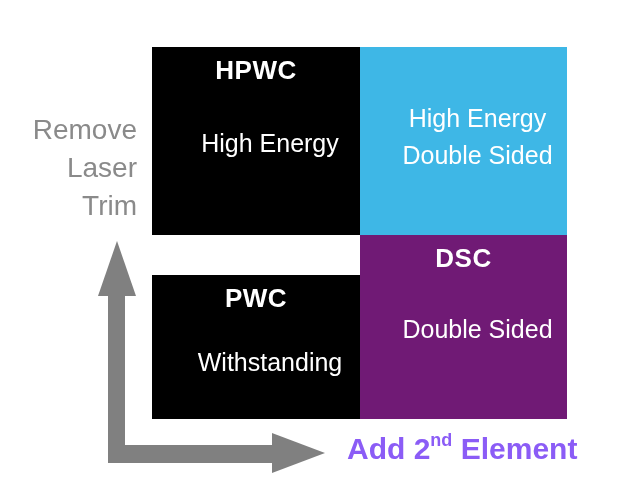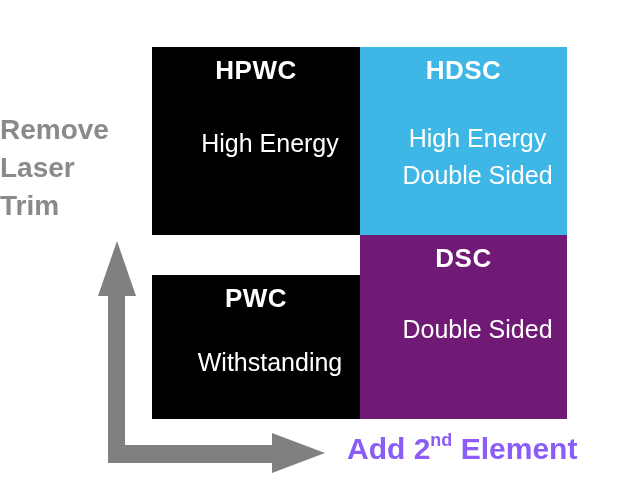--- a/index.html
+++ b/index.html
@@ -43,22 +43,22 @@
     padding-left: 28px;
   }
   .cell.raise .q-body { transform: translateY(-13px); }
   .q-line { display: block; }
 
   
   .y-axis-label {
     position: absolute;
     left: 0; top: 111px;
     width: 137px;
-    text-align: left;
-    font-weight: bold;
+    text-align: right;
+    font-weight: normal;
     font-size: 28px;
     line-height: 38px;
   }
   .y-line { display: block; }
 
   .x-axis-label {
     position: absolute;
     left: 347px; top: 432px;
     font-weight: bold;
     font-size: 30px;
@@ -101,21 +101,20 @@
 <div class="quad-grid">
 
   <div class="cell raise" style="background: rgb(0, 0, 0);">
     <div class="q-title">HPWC</div>
     <div class="q-body">
       <span class="q-line">High Energy</span>
     </div>
   </div>
 
   <div class="cell" style="background: rgb(62, 183, 230);">
-    <div class="q-title">HDSC</div>
     <div class="q-body">
       <span class="q-line">High Energy</span>
       <span class="q-line">Double Sided</span>
     </div>
   </div>
 
   <div class="cell" style="background: rgb(0, 0, 0); margin-top: 40px;">
     <div class="q-title">PWC</div>
     <div class="q-body">
       <span class="q-line">Withstanding</span>

